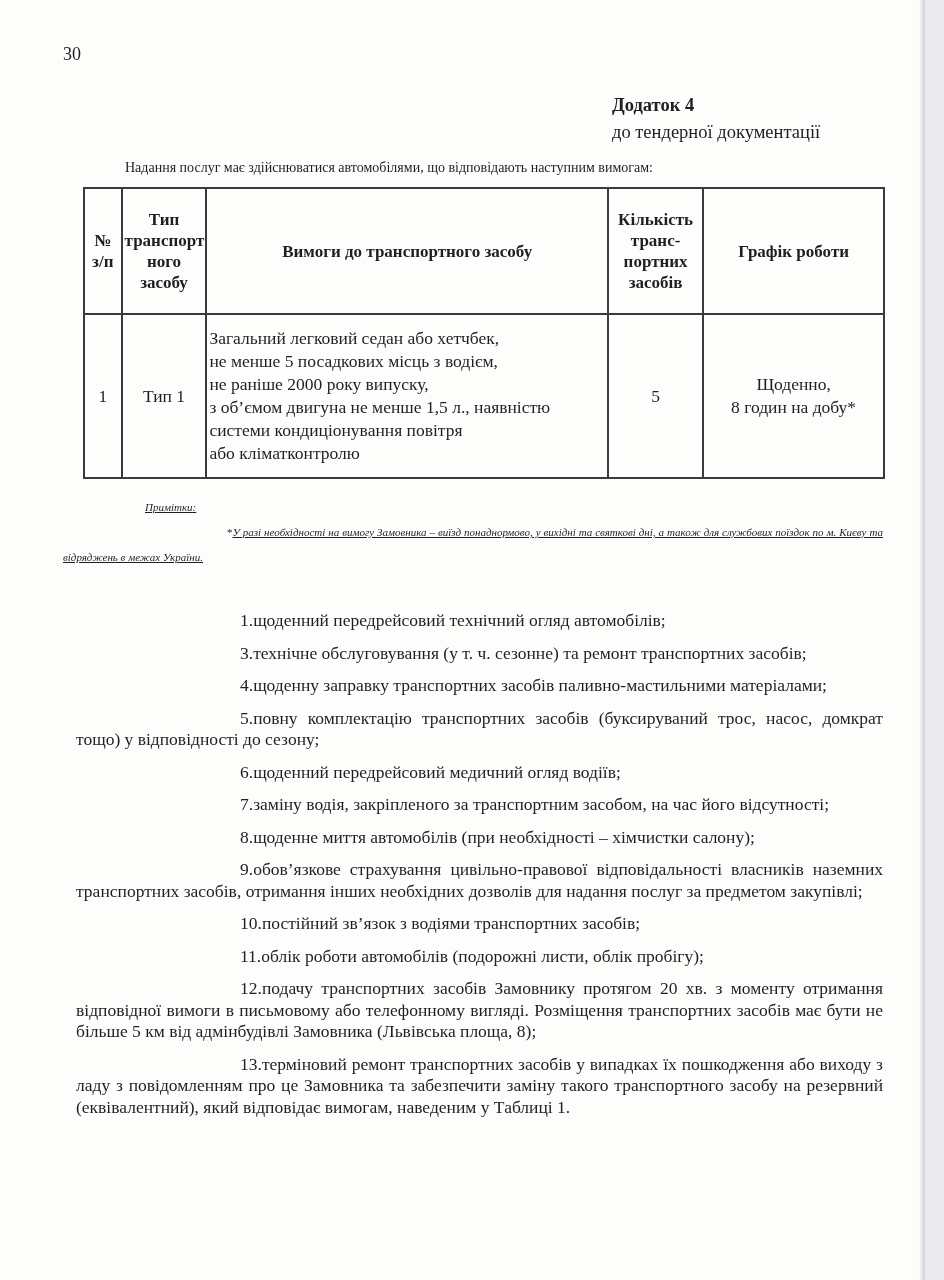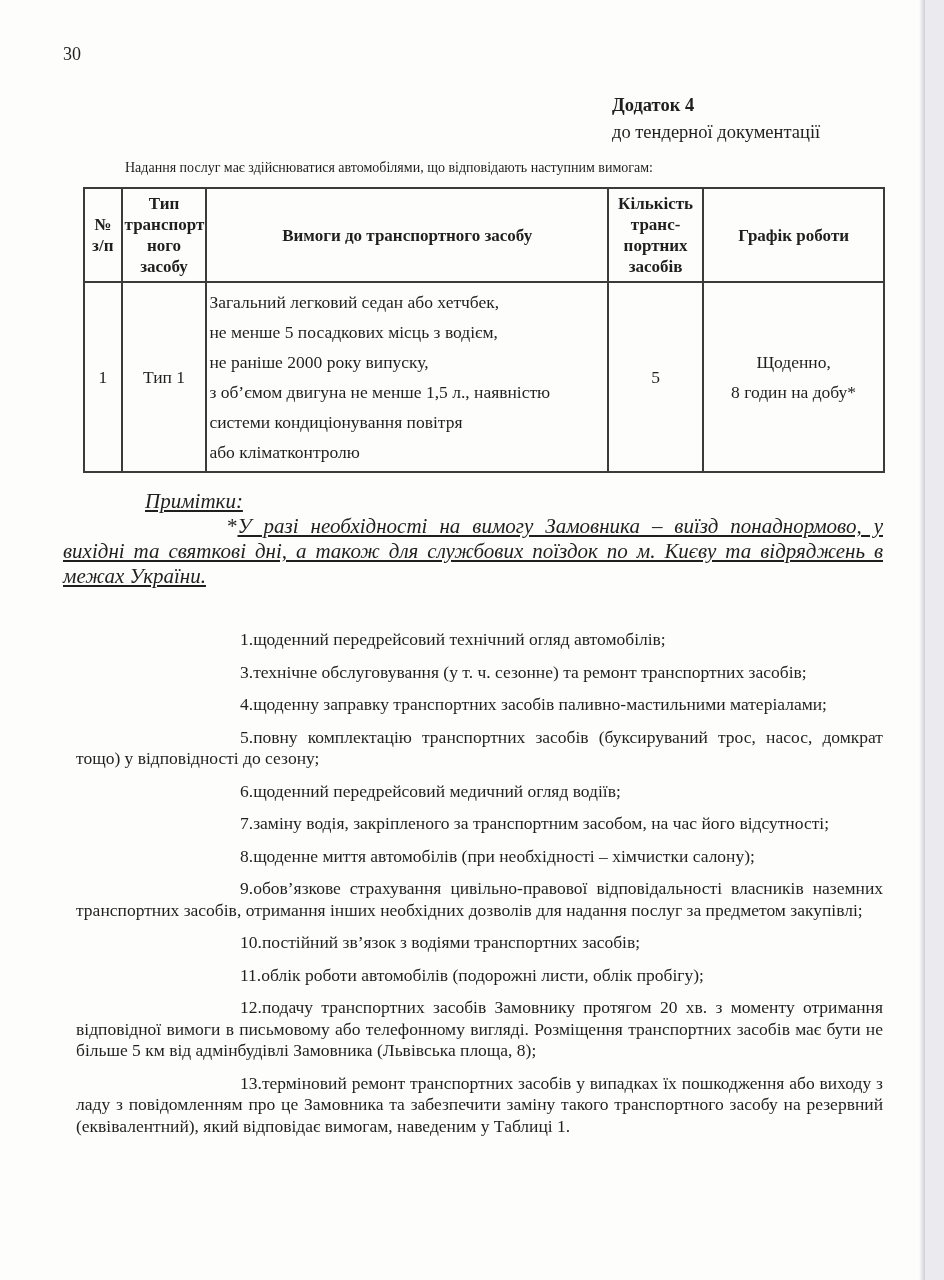--- a/index.html
+++ b/index.html
@@ -15,27 +15,27 @@
     background:linear-gradient(90deg,rgba(255,255,255,0),#cfcfd6);}
   .pagenum{margin:44px 0 0;text-align:left;font-size:18px;line-height:21px;}
   .appendix{margin:27px 0 0 549px;font-size:18.5px;line-height:27px;}
   .appendix-title{font-weight:bold;}
   .table-label{margin-top:13px;text-align:right;font-size:18px;line-height:22px;}
   .intro{margin-top:11px;font-size:14px;line-height:22px;text-indent:62px;}
   table.reqs{border-collapse:collapse;margin:8px 0 0 20px;width:802px;table-layout:fixed;}
   table.reqs th,table.reqs td{border:2px solid #3b3b3b;vertical-align:middle;}
   table.reqs th{
     font-size:17px;font-weight:bold;line-height:21px;text-align:center;
-    white-space:pre-line;padding:4px 2px;height:82px;
+    white-space:pre-line;padding:20px 2px;height:82px;
   }
-  table.reqs td{font-size:17.5px;line-height:30px;padding:4px 2px;}
+  table.reqs td{font-size:17.5px;line-height:23px;padding:12px 2px;}
   td.c{text-align:center;}
   td.req-cell{white-space:pre-line;text-align:left;padding:6px 6px 6px 10px;}
   td.sched-cell{white-space:pre-line;text-align:center;}
-  .notes{margin-top:17px;font-style:italic;font-size:21px;}
+  .notes{margin-top:17px;font-style:italic;font-size:11px;}
   .notes-heading{text-indent:82px;text-decoration:underline;line-height:22px;}
   .note-par{margin-top:2px;text-align:justify;text-indent:82px;line-height:25px;text-decoration:underline;}
   .note-marker{display:inline-block;min-width:58px;font-style:normal;}
   .obligations{margin-top:40px;font-size:17.5px;}
   .ob-heading{text-indent:82px;line-height:21.5px;}
   .item{margin-top:11px;text-align:justify;text-indent:82px;line-height:21.5px;margin-left:13px;}
   .item .num{display:inline-block;min-width:58px;}
 </style>
 </head>
 <body>

